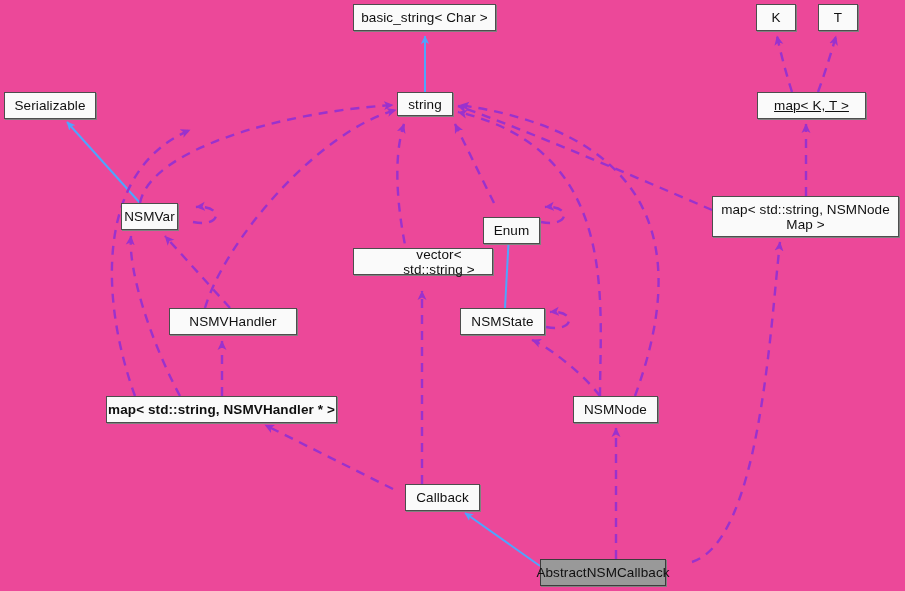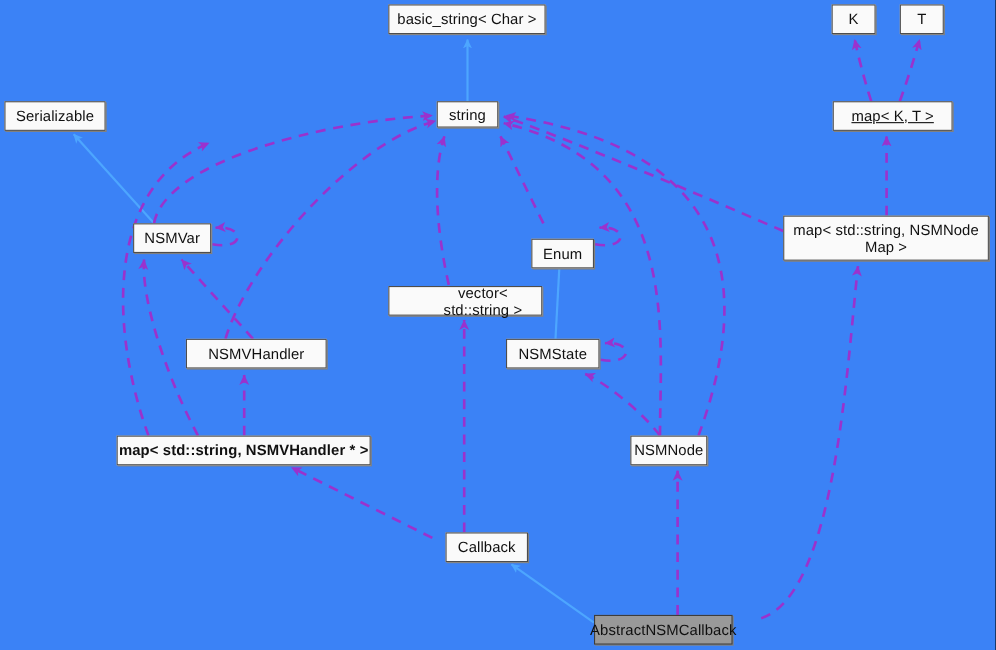--- a/index.html
+++ b/index.html
@@ -4,21 +4,21 @@
 <style>
   html, body {
     margin: 0;
     padding: 0;
     background: #000000;
   }
   #diagram-root {
     position: relative;
     width: 905px;
     height: 591px;
-    background: #3b82f6;
+    background: #ec4899;
     overflow: hidden;
     font-family: "Liberation Sans", sans-serif;
   }
   #edge-layer {
     position: absolute;
     left: 0;
     top: 0;
     width: 905px;
     height: 591px;
   }
@@ -88,26 +88,26 @@
       </g>
   </svg>
 
   <div id="nodes-group">
       <div class="uml-node" style="left: 353px; top: 4px; width: 143px; height: 27px;">basic_string&lt; Char &gt;</div>
       <div class="uml-node" style="left: 756px; top: 4px; width: 40px; height: 27px;">K</div>
       <div class="uml-node" style="left: 818px; top: 4px; width: 40px; height: 27px;">T</div>
       <div class="uml-node" style="left: 397px; top: 92px; width: 56px; height: 24px;">string</div>
       <div class="uml-node" style="left: 4px; top: 92px; width: 92px; height: 27px;">Serializable</div>
       <div class="uml-node" style="left: 757px; top: 92px; width: 109px; height: 27px; text-decoration: underline;">map&lt; K, T &gt;</div>
-      <div class="uml-node" style="left: 121px; top: 203px; width: 71px; height: 27px;">NSMVar</div>
+      <div class="uml-node" style="left: 121px; top: 203px; width: 57px; height: 27px;">NSMVar</div>
       <div class="uml-node" style="left: 483px; top: 217px; width: 57px; height: 27px;">Enum</div>
       <div class="uml-node" style="left: 712px; top: 196px; width: 187px; height: 41px;">map&lt; std::string, NSMNode
 Map &gt;</div>
-      <div class="uml-node" style="left: 353px; top: 260px; width: 140px; height: 27px; padding-left: 32px;">vector&lt; std::string &gt;</div>
+      <div class="uml-node" style="left: 353px; top: 248px; width: 140px; height: 27px; padding-left: 32px;">vector&lt; std::string &gt;</div>
       <div class="uml-node" style="left: 169px; top: 308px; width: 128px; height: 27px;">NSMVHandler</div>
       <div class="uml-node" style="left: 460px; top: 308px; width: 85px; height: 27px;">NSMState</div>
       <div class="uml-node" style="left: 106px; top: 396px; width: 231px; height: 27px; font-weight: bold;">map&lt; std::string, NSMVHandler * &gt;</div>
-      <div class="uml-node" style="left: 573px; top: 396px; width: 70px; height: 27px;">NSMNode</div>
+      <div class="uml-node" style="left: 573px; top: 396px; width: 85px; height: 27px;">NSMNode</div>
       <div class="uml-node" style="left: 385px; top: 484px; width: 75px; height: 27px; margin-left: 20px;">Callback</div>
       <div class="uml-node focus-node" style="left: 540px; top: 559px; width: 126px; height: 27px;">AbstractNSMCallback</div>
     </div>
 
 </div>
 
 </body></html>

